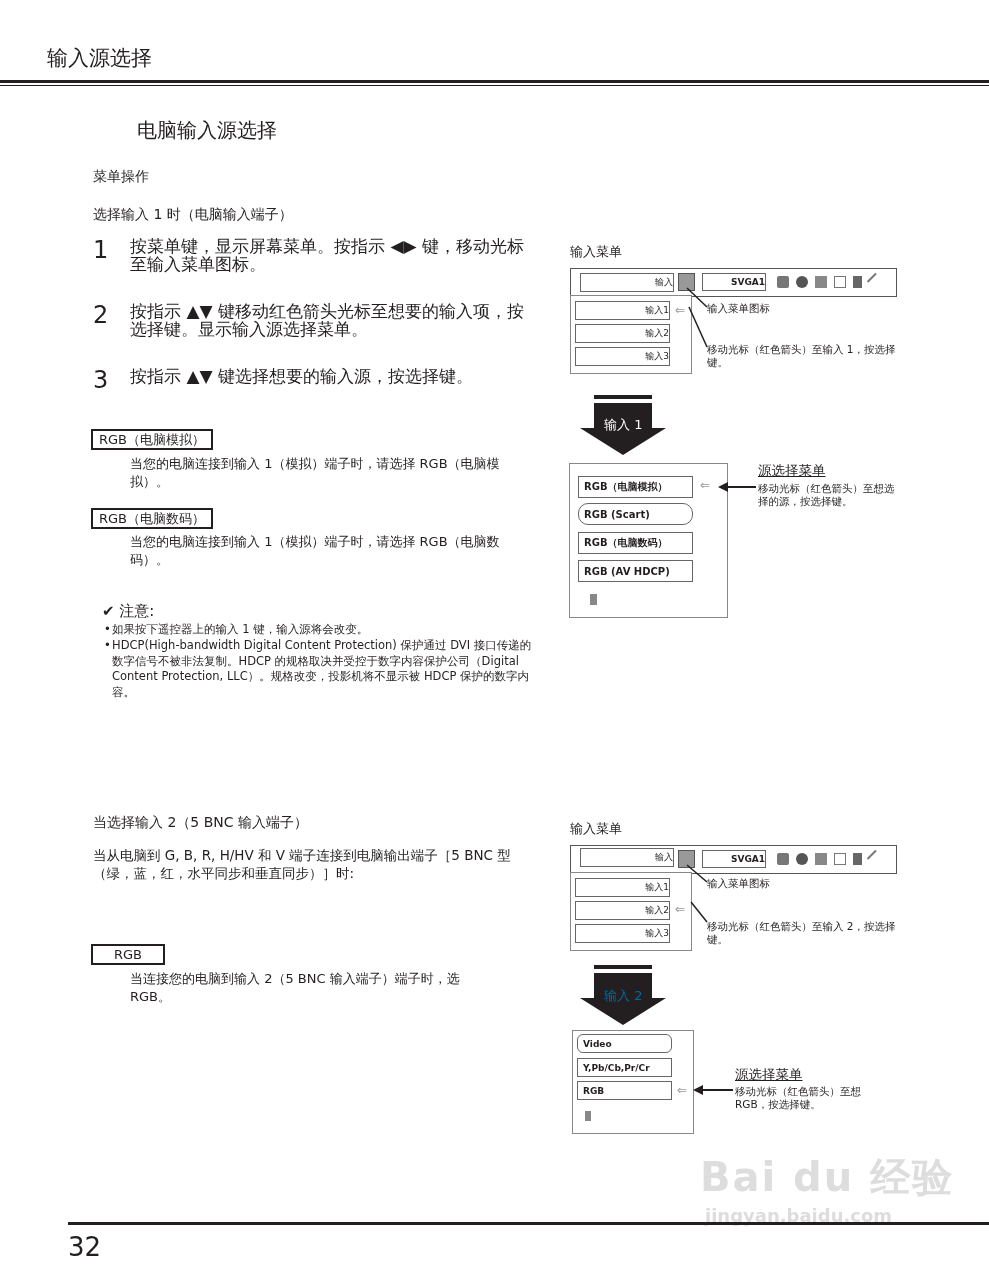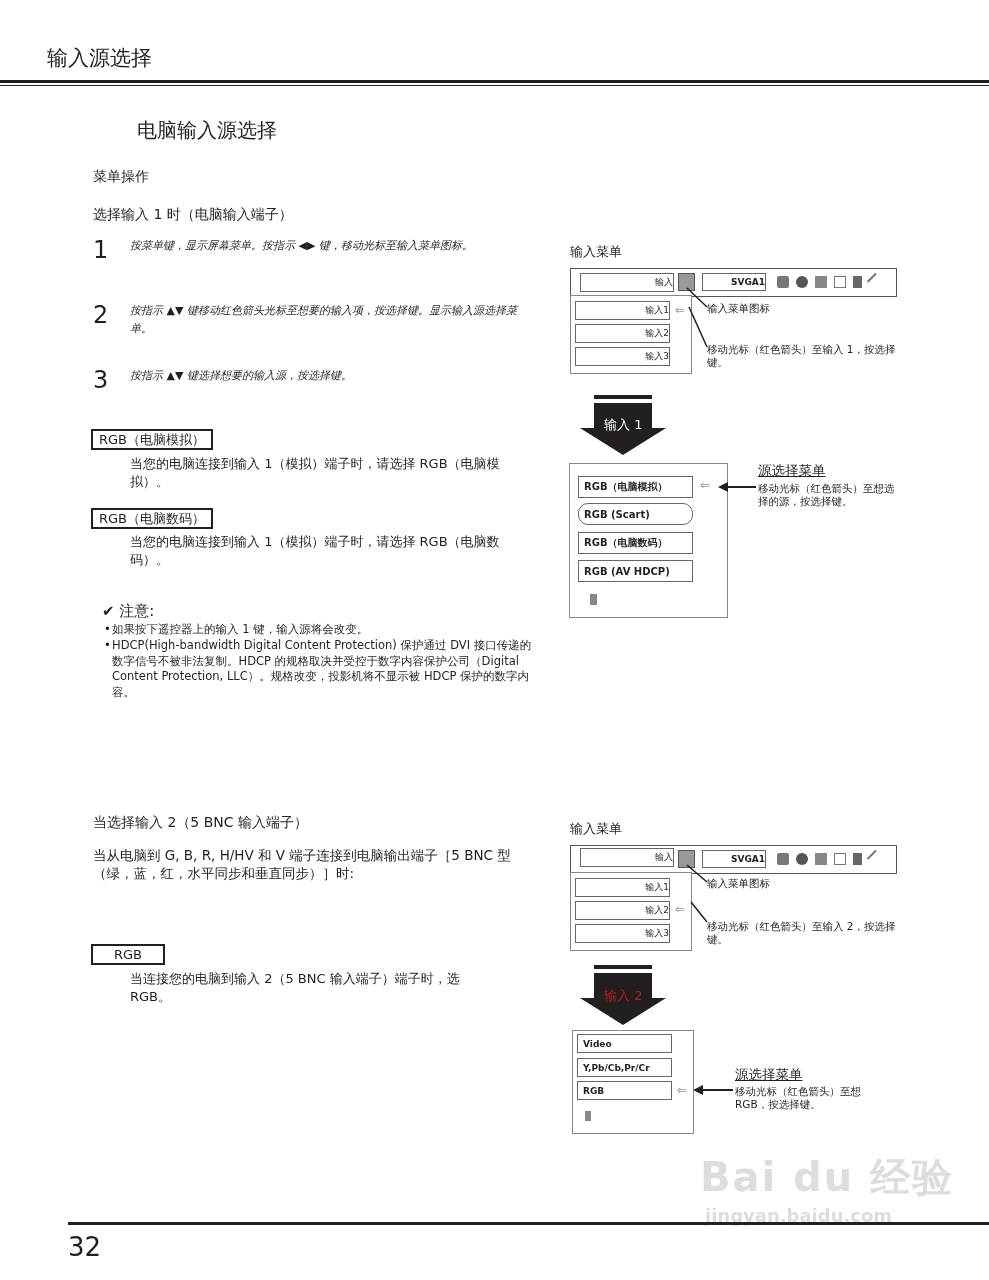--- a/index.html
+++ b/index.html
@@ -6,21 +6,21 @@
   body { width:989px; height:1280px; position:relative; overflow:hidden;
          font-family:"DejaVu Sans", "Liberation Sans", sans-serif; color:#231f20; }
   .abs { position:absolute; }
   .hdr-title { left:47px; top:44px; font-size:21px; }
   .hdr-rule1 { left:0; top:80px; width:989px; height:3px; background:#231f20; }
   .hdr-rule2 { left:0; top:85px; width:989px; height:1px; background:#231f20; }
   .h1 { left:93px; top:117px; font-size:20px;margin-left:44px; }
   .h2 { left:93px; top:168px; font-size:14px; }
   .h3 { left:93px; top:206px; font-size:14px; }
   .step-num { font-size:24px; left:93px; }
-  .step-text { left:130px; width:400px; font-size:11px; line-height:18px;font-style:italic; }
+  .step-text { left:130px; width:400px; font-size:17px; line-height:18px; }
   .boxlabel { border:2px solid #231f20; padding:0 6px; font-size:13px; line-height:17px; height:17px; }
   .desc { left:130px; width:400px; font-size:13px; line-height:18px; }
   .note-title { left:102px; top:602px; font-size:15px; }
   .note-item { left:112px; width:420px; font-size:11.5px; line-height:15.5px; }
   .note-item .bullet { position:absolute; left:-8px; top:0; }
   .fig-label { font-size:13px; }
   .menubar { border:1px solid #555; background:#fff; }
   .mbox { border:1px solid #666; font-size:9px; text-align:right; background:#fff; }
   .panel { border:1px solid #888; background:#fff; }
   .sbox { border:1px solid #666; font-size:10px; font-weight:bold; padding-left:5px; background:#fff; box-sizing:border-box; display:flex; align-items:center; }
@@ -146,24 +146,24 @@
   <line x1="2" y1="3" x2="22" y2="20" stroke="#231f20" stroke-width="1.5"></line>
   <line x1="6" y1="40" x2="22" y2="60" stroke="#231f20" stroke-width="1.5"></line>
 </svg>
 <div class="abs anno" style="left:707px;top:877px;">输入菜单图标</div>
 <div class="abs anno" style="left:707px;top:920px;width:195px;">移动光标（红色箭头）至输入 2，按选择键。</div>
 
 <div class="abs bigarrow-bar" style="left:594px;top:965px;width:58px;height:4px;"></div>
 <svg class="abs" style="left:580px;top:973px;" width="86" height="52">
   <polygon points="14,0 72,0 72,25 86,25 43,52 0,25 14,25" fill="#231f20"></polygon>
 </svg>
-<div class="abs" style="left:604px;top:987px;color:#b91c1c;font-size:13px;">输入 2</div>
+<div class="abs" style="left:604px;top:987px;color:#0369a1;font-size:13px;">输入 2</div>
 
 <div class="abs panel" style="left:572px;top:1030px;width:120px;height:102px;">
-  <div class="abs sbox" style="left:4px;top:3px;width:95px;height:19px;font-size:9px;">Video</div>
+  <div class="abs sbox" style="left:4px;top:3px;width:95px;height:19px;font-size:9px;border-radius:6px;">Video</div>
   <div class="abs sbox" style="left:4px;top:27px;width:95px;height:19px;font-size:9px;">Y,Pb/Cb,Pr/Cr</div>
   <div class="abs sbox" style="left:4px;top:50px;width:95px;height:19px;font-size:9px;">RGB</div>
   <div class="abs" style="left:12px;top:80px;width:6px;height:10px;background:#888;"></div>
   <div class="abs cursor-arrow" style="left:104px;top:52px;">⇐</div>
 </div>
 <svg class="abs" style="left:693px;top:1083px;" width="40" height="14">
   <line x1="8" y1="7" x2="40" y2="7" stroke="#231f20" stroke-width="2"></line>
   <polygon points="0,7 10,2 10,12" fill="#231f20"></polygon>
 </svg>
 <div class="abs anno-title" style="left:735px;top:1066px;">源选择菜单</div>

